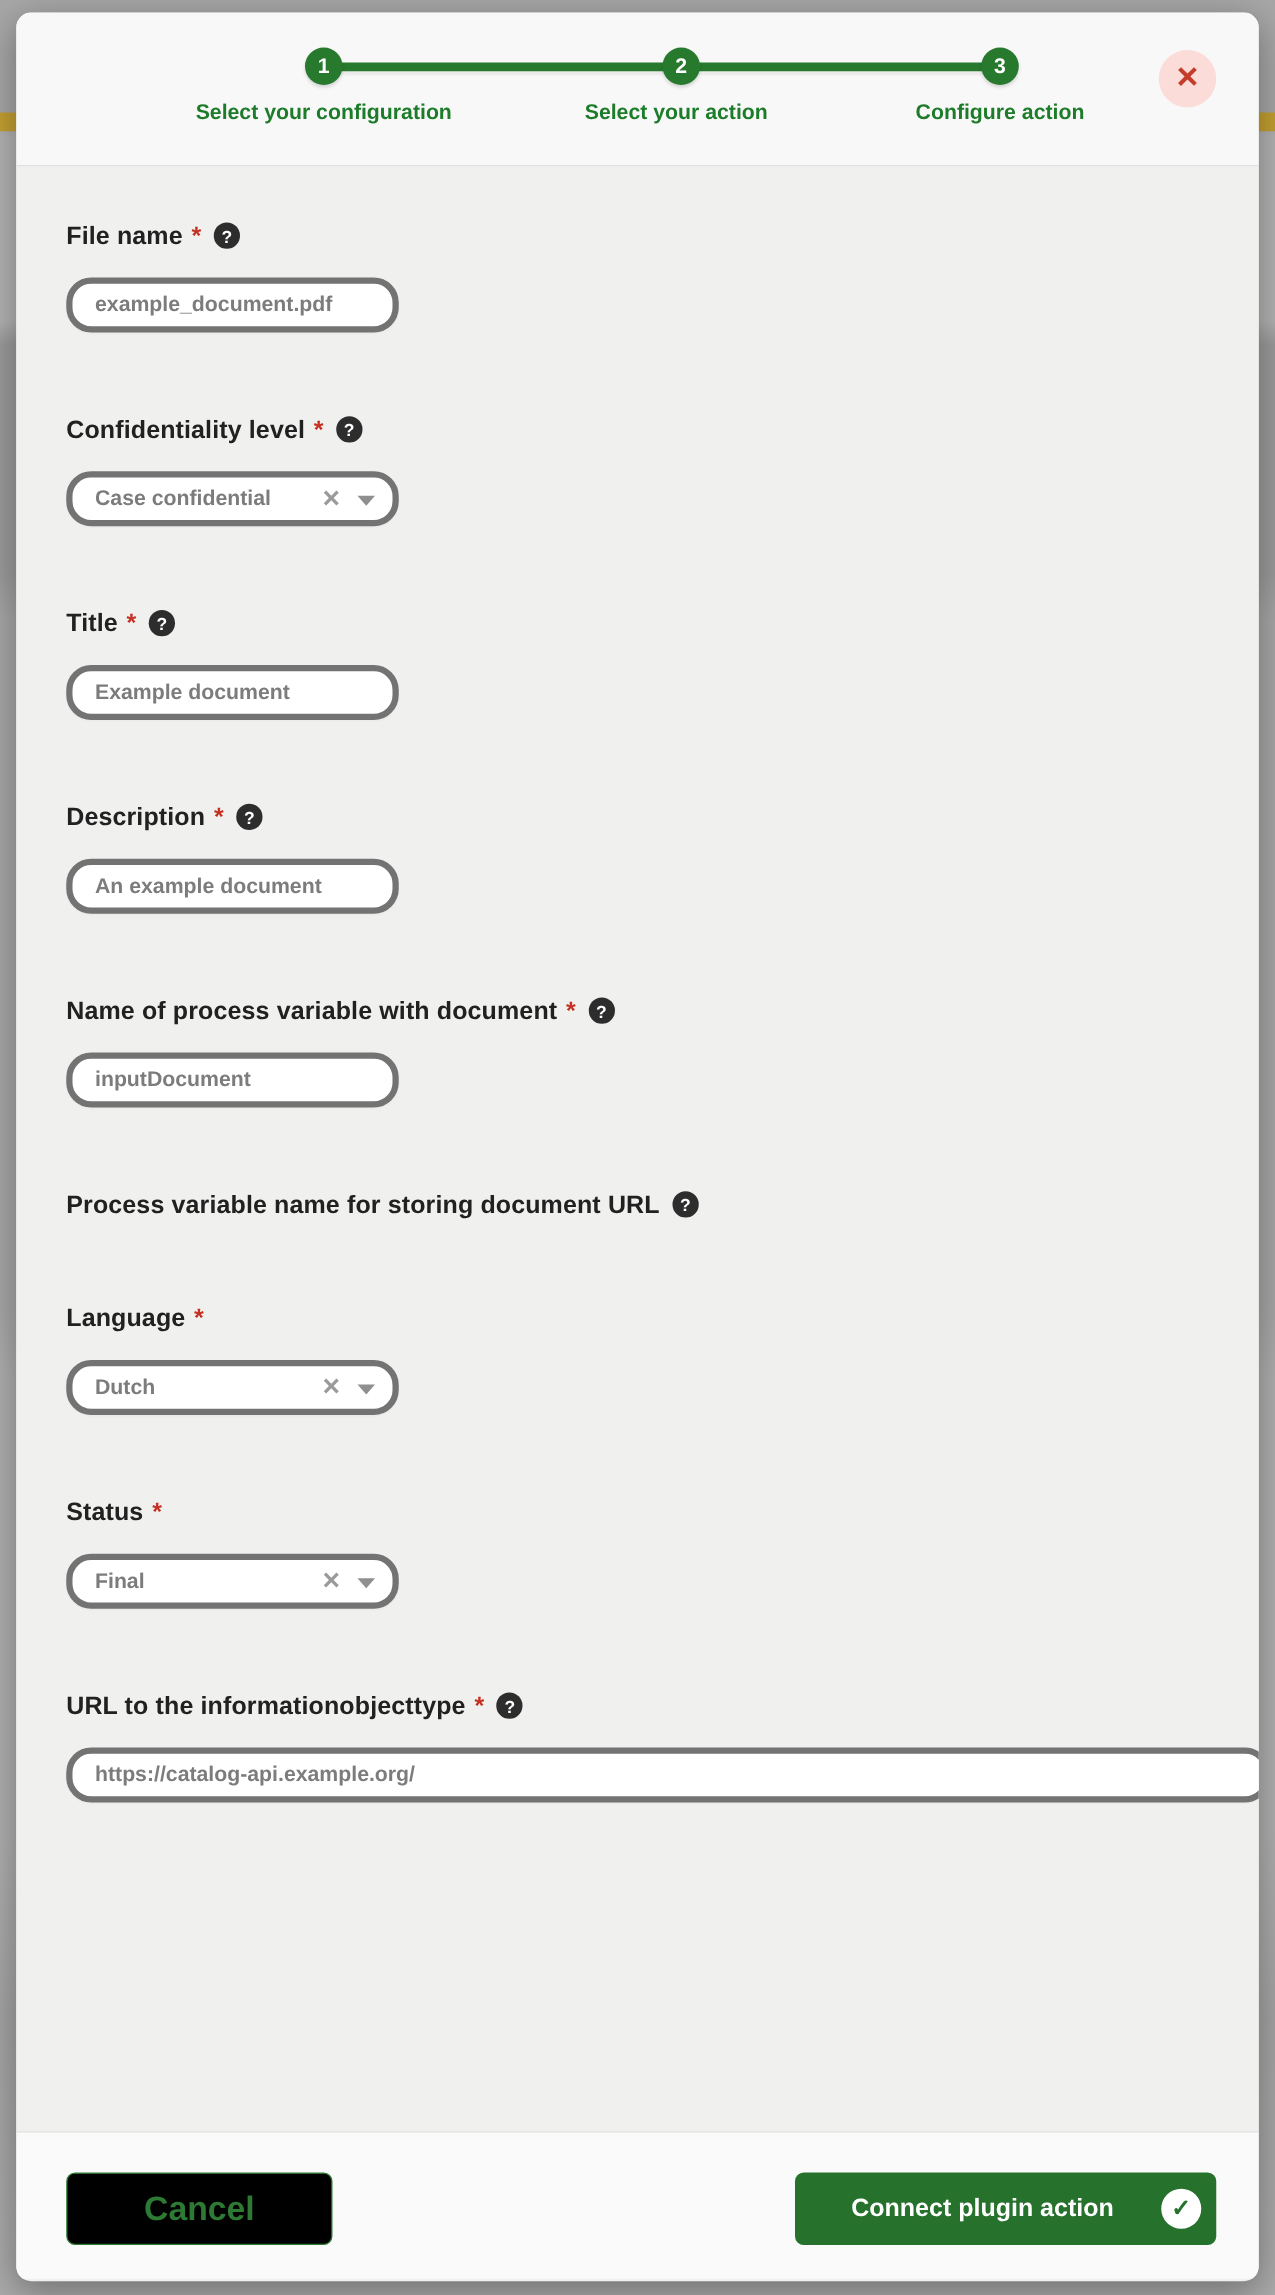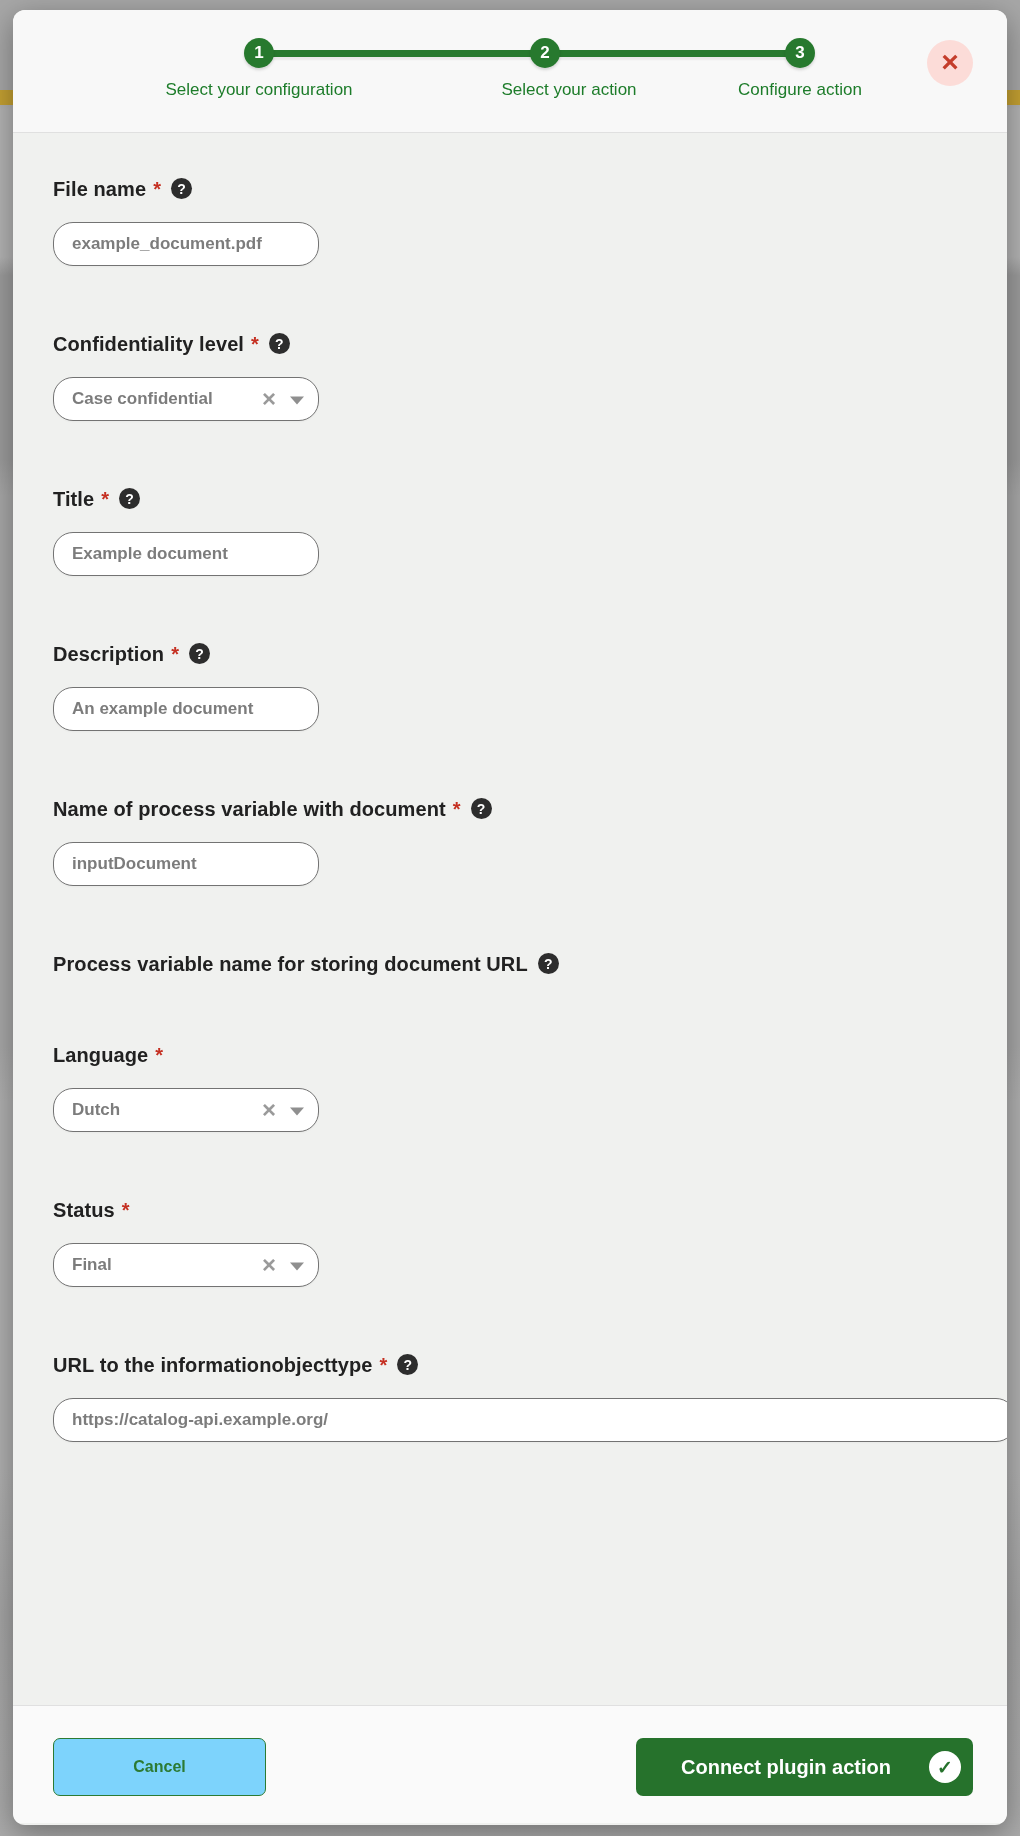--- a/index.html
+++ b/index.html
@@ -39,24 +39,24 @@
     position:absolute; top:28px; width:30px; height:30px; border-radius:50%;
     background:#27792e; color:#ffffff; font-size:17px; font-weight:bold;
     display:flex; align-items:center; justify-content:center;
     box-shadow:0 2px 3px rgba(0,0,0,0.15);
   }
   .step-circle.s1 { left:231px; }
   .step-circle.s2 { left:517px; }
   .step-circle.s3 { left:772px; }
   .step-label {
     position:absolute; top:70px; transform:translateX(-50%);
-    color:#1d7c2a; font-size:17px; font-weight:normal; white-space:nowrap;
+    color:#1d7c2a; font-size:17px; font-weight:bold; white-space:nowrap;
   }
   .step-label.l1 { left:246px; }
-  .step-label.l2 { left:556px; }
+  .step-label.l2 { left:528px; }
   .step-label.l3 { left:787px; }
   .close-btn {
     position:absolute; left:914px; top:30px; width:46px; height:46px;
     border-radius:50%; background:#fcdcd8; cursor:pointer;
     display:flex; align-items:center; justify-content:center;
   }
   .close-btn .x {
     color:#c43d2b; font-size:30px; font-weight:bold; line-height:1;
     margin-top:-3px;
   }
@@ -69,21 +69,21 @@
   .field-label { font-size:20px; font-weight:bold; color:#212121; letter-spacing:0.1px; }
   .req { color:#c53022; font-size:20px; font-weight:bold; margin-left:7px; }
   .help {
     width:21px; height:21px; border-radius:50%; background:#2d2d2d;
     color:#ffffff; font-size:14px; font-weight:bold;
     display:inline-flex; align-items:center; justify-content:center;
     margin-left:10px; cursor:pointer;
   }
   .input-box {
     position:relative; width:266px; height:44px; background:#ffffff;
-    border:1px solid #737373; border-radius:20px;
+    border:5px solid #737373; border-radius:20px;
     display:flex; align-items:center; padding-left:18px;
     box-shadow:0 1px 2px rgba(0,0,0,0.03); cursor:text;
   }
   .input-box.wide { width:963px;text-align:center; }
   .input-value {
     color:#7c7c7c; font-size:17px; font-weight:600; white-space:nowrap;
   }
   .select-box { cursor:pointer; }
   .clear-icon {
     position:absolute; right:42px; top:50%; transform:translateY(-50%);
@@ -95,22 +95,22 @@
     border-left:7px solid transparent; border-right:7px solid transparent;
     border-top:8px solid #8f8f8f;
   }
   
   .modal-footer {
     position:relative; height:118px; background:#fafafa;
     border-top:1px solid #e0e0e0;
   }
   .cancel-btn {
     position:absolute; left:40px; top:32px; width:213px; height:58px;
-    background:#7dd3fc; border:1px solid #2c7a33; border-radius:7px;
-    color:#2c7a33; font-size:16px; font-weight:bold;
+    background:#000000; border:1px solid #2c7a33; border-radius:7px;
+    color:#2c7a33; font-size:27px; font-weight:bold;
     display:flex; align-items:center; justify-content:center; cursor:pointer;
   }
   .connect-btn {
     position:absolute; right:34px; top:32px; width:337px; height:58px;
     background:#26722c; border:none; border-radius:7px;
     color:#ffffff; font-size:20px; font-weight:bold;
     display:flex; align-items:center; justify-content:flex-start;
     padding-left:45px; cursor:pointer;
   }
   .connect-check {

